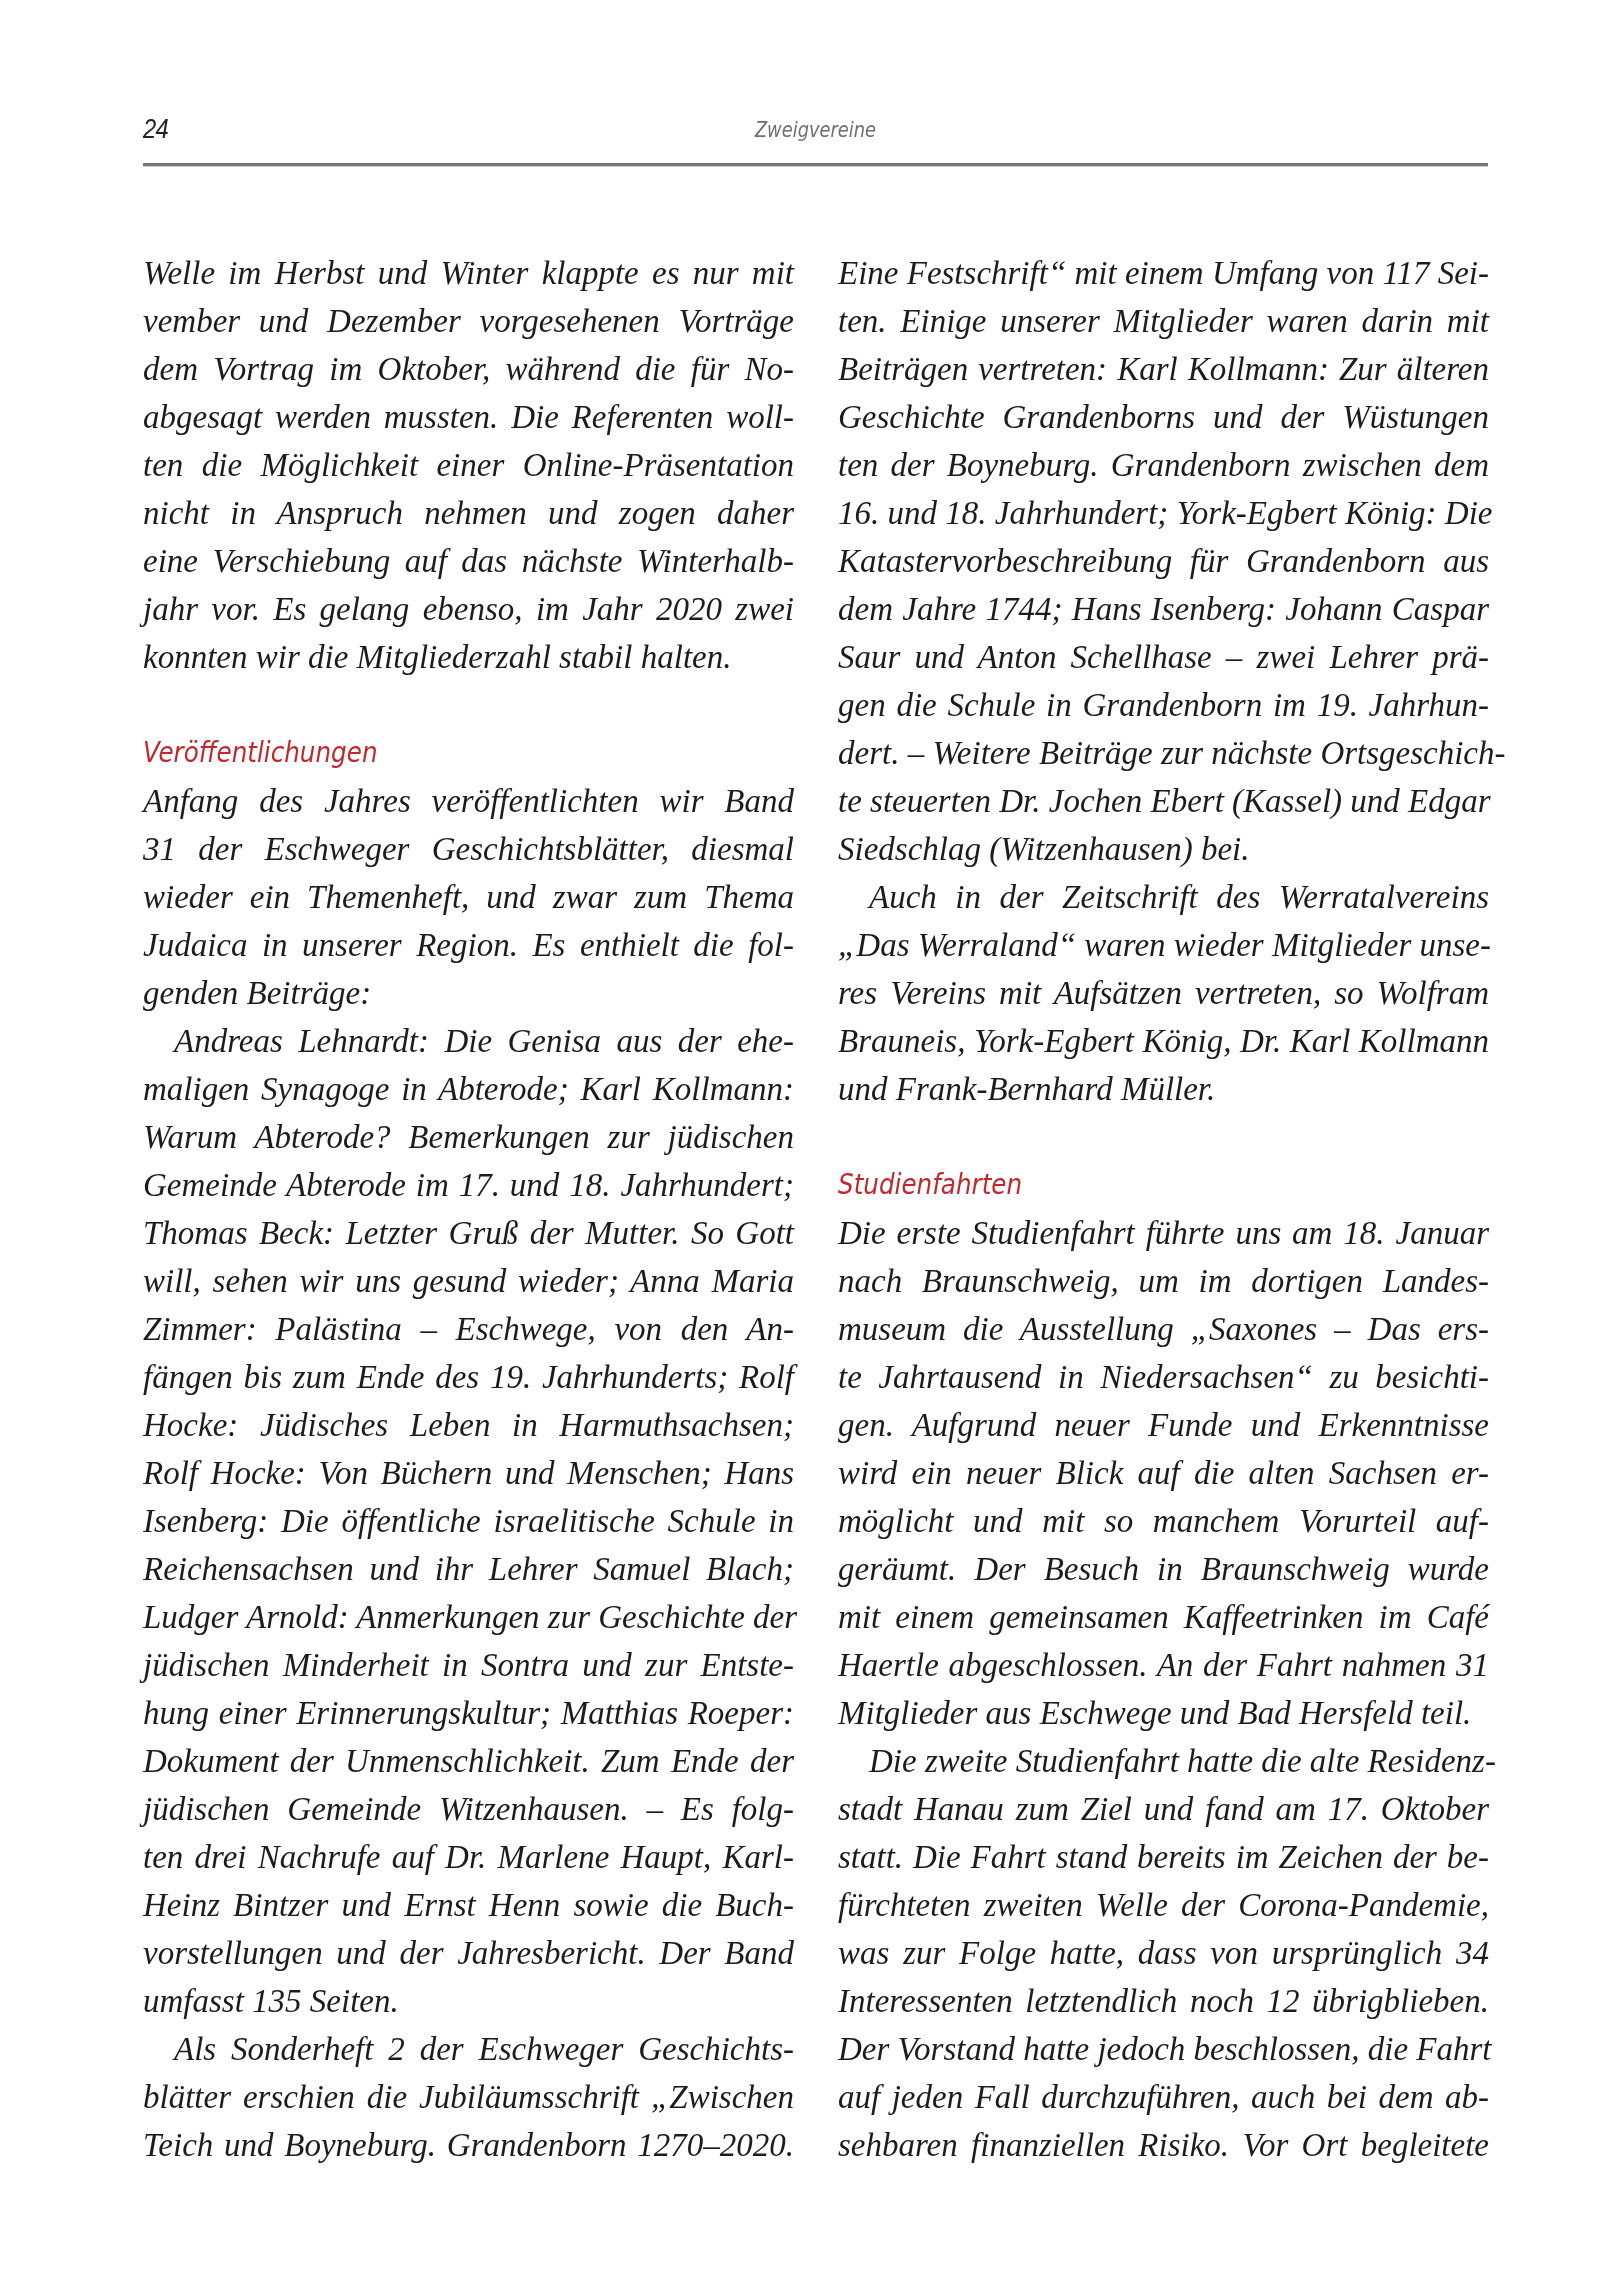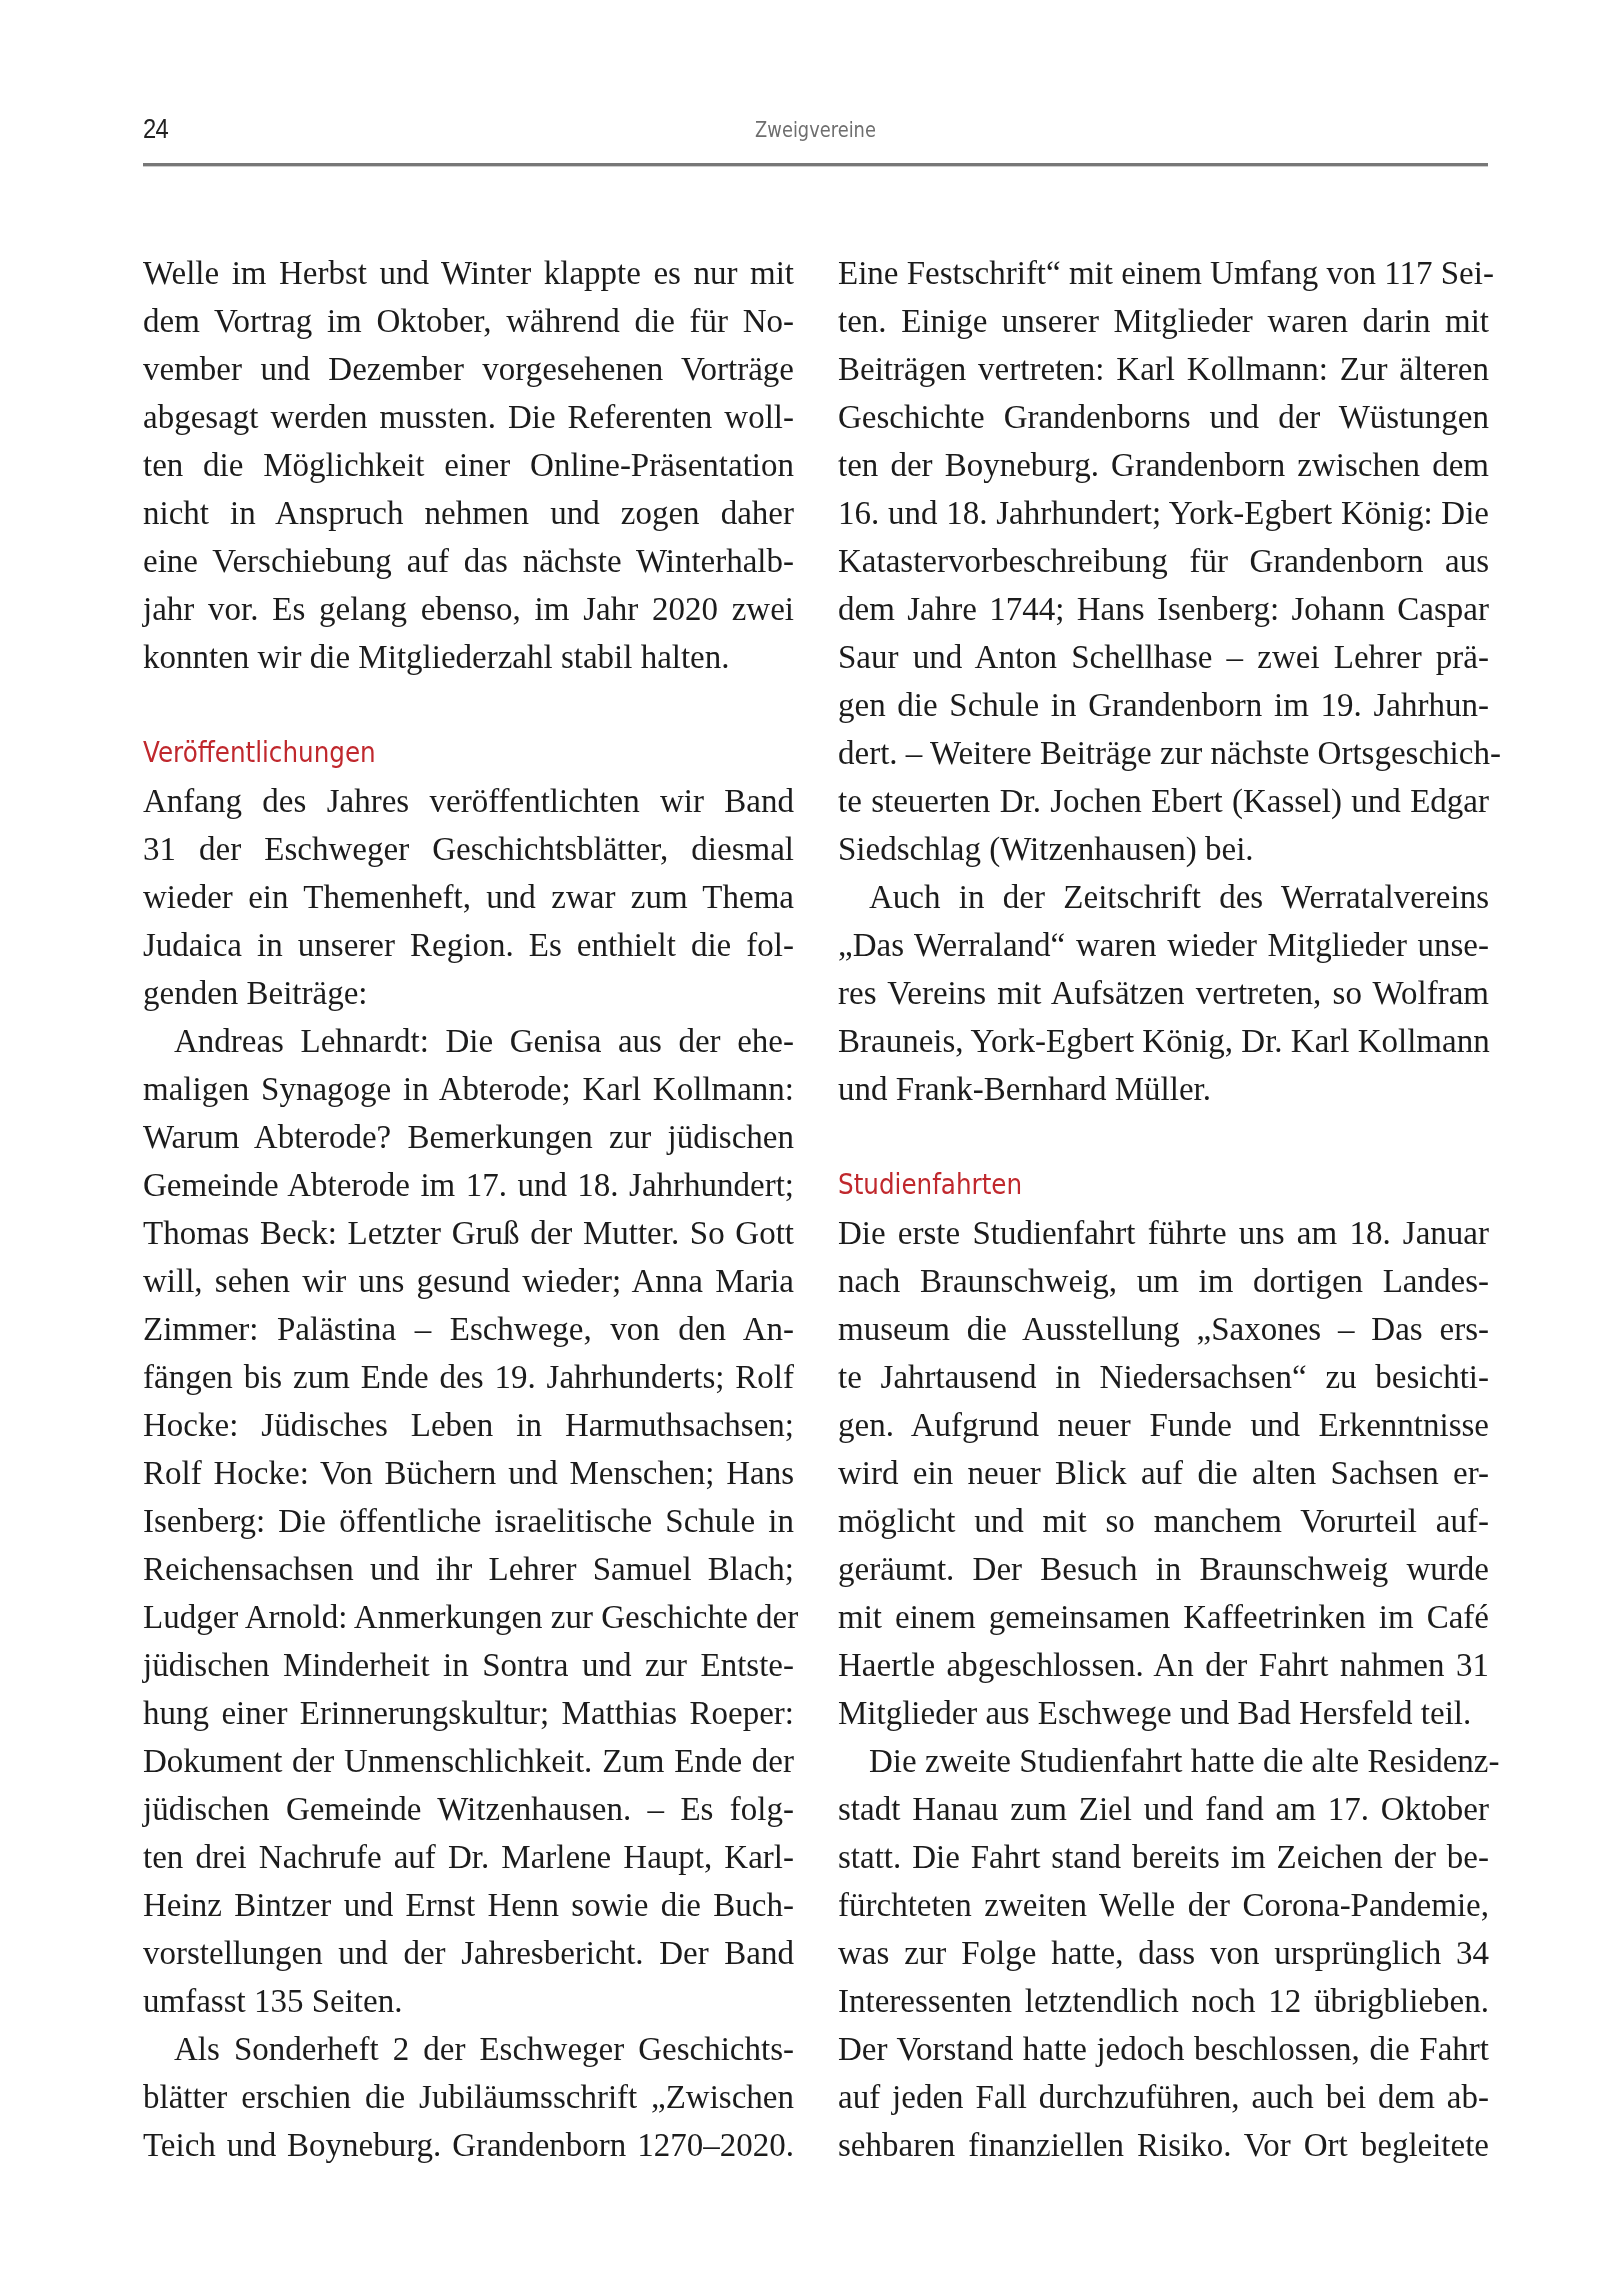--- a/index.html
+++ b/index.html
@@ -1,17 +1,17 @@
 <!DOCTYPE html>
 <html style="font-size:13px"><head>
 <meta charset="utf-8">
 <style>
   html, body { margin: 0; padding: 0; background: #ffffff; }
   body { width: 1618px; height: 2284px; position: relative; overflow: hidden; }
-  .page { position: absolute; left: 0; top: 0; width: 1618px; height: 2284px; }
+  .page { position: absolute; left: 0; top: 0; width: 1618px; height: 2284px; font-style: italic; }
   .header { position: absolute; left: 143px; top: 113px; width: 1345px; height: 41px; }
   .page-number { position: absolute; left: 0; top: 0; font-family: "Liberation Sans", sans-serif; font-size: 28px; color: #222; letter-spacing: -0.8px; transform: scaleX(0.85); transform-origin: left top; }
   .running-head { position: absolute; left: 0; width: 1345px; top: 4.9px; text-align: center; font-family: "DejaVu Sans", sans-serif; font-size: 21px; color: #6e6e6e; transform: scaleX(0.85); }
   .rule { position: absolute; left: 143px; top: 163px; width: 1345px; height: 3.3px; background: #777; border-bottom: 1.6px solid #ccc; }
   .col { position: absolute; top: 205px; width: 651px; font-family: "Liberation Serif", serif; font-size: 33px; line-height: 48px; color: #1c1c1c; margin-top: 44px; }
   .col-left { left: 143px; }
   .col-right { left: 838px; }
   .line { display: block; white-space: nowrap; text-align: justify; text-align-last: justify; height: 48px; overflow: visible; }
   .line.last { text-align-last: left; }
   .line.indent { padding-left: 31px; }
@@ -24,22 +24,22 @@
 <div class="page">
   <div class="header">
     <span class="page-number">24</span>
     <div class="running-head">Zweigvereine</div>
   </div>
   <div class="rule"></div>
 
   <div class="col col-left">
     <div>
       <span class="line">Welle im Herbst und Winter klappte es nur mit</span>
+      <span class="line">vember und Dezember vorgesehenen Vorträge</span>
       <span class="line">dem Vortrag im Oktober, während die für No-</span>
-      <span class="line">vember und Dezember vorgesehenen Vorträge</span>
       <span class="line">abgesagt werden mussten. Die Referenten woll-</span>
       <span class="line">ten die Möglichkeit einer Online-Präsentation</span>
       <span class="line">nicht in Anspruch nehmen und zogen daher</span>
       <span class="line">eine Verschiebung auf das nächste Winterhalb-</span>
       <span class="line">jahr vor. Es gelang ebenso, im Jahr 2020 zwei</span>
       <span class="line last">konnten wir die Mitgliederzahl stabil halten.</span>
     </div>
     <span class="gap"></span>
     <span class="heading">Veröffentlichungen</span>
     <div>

